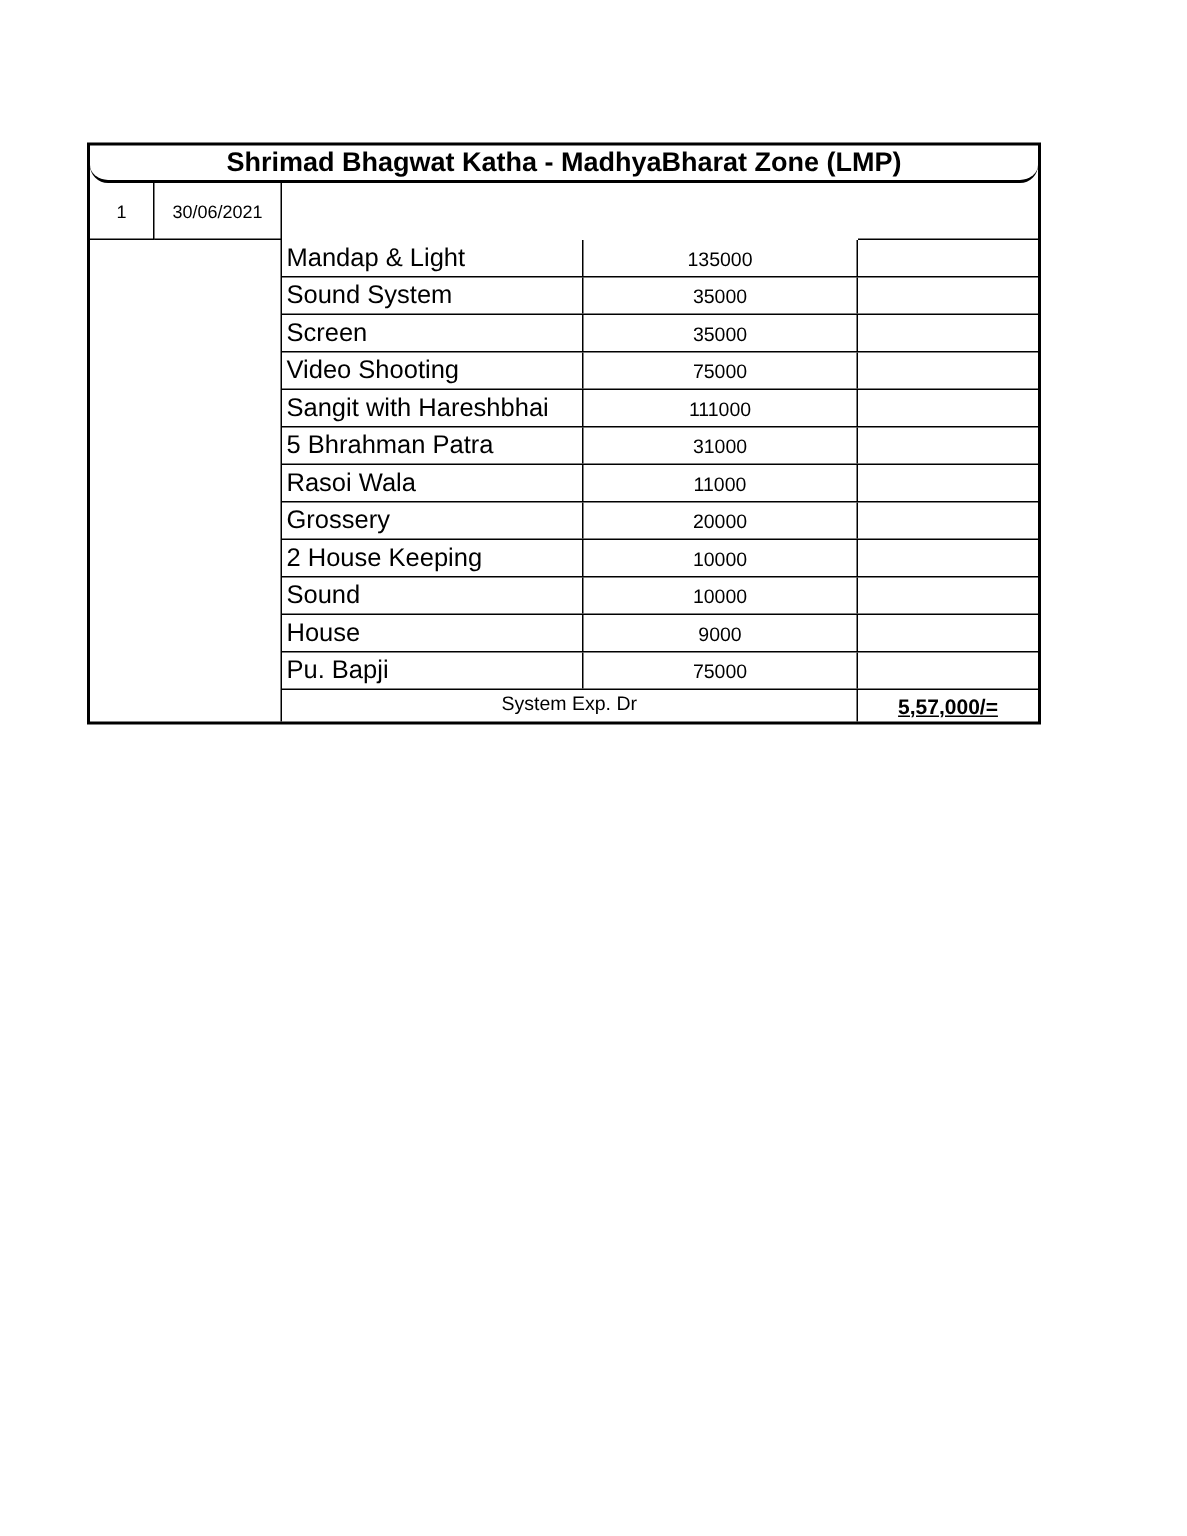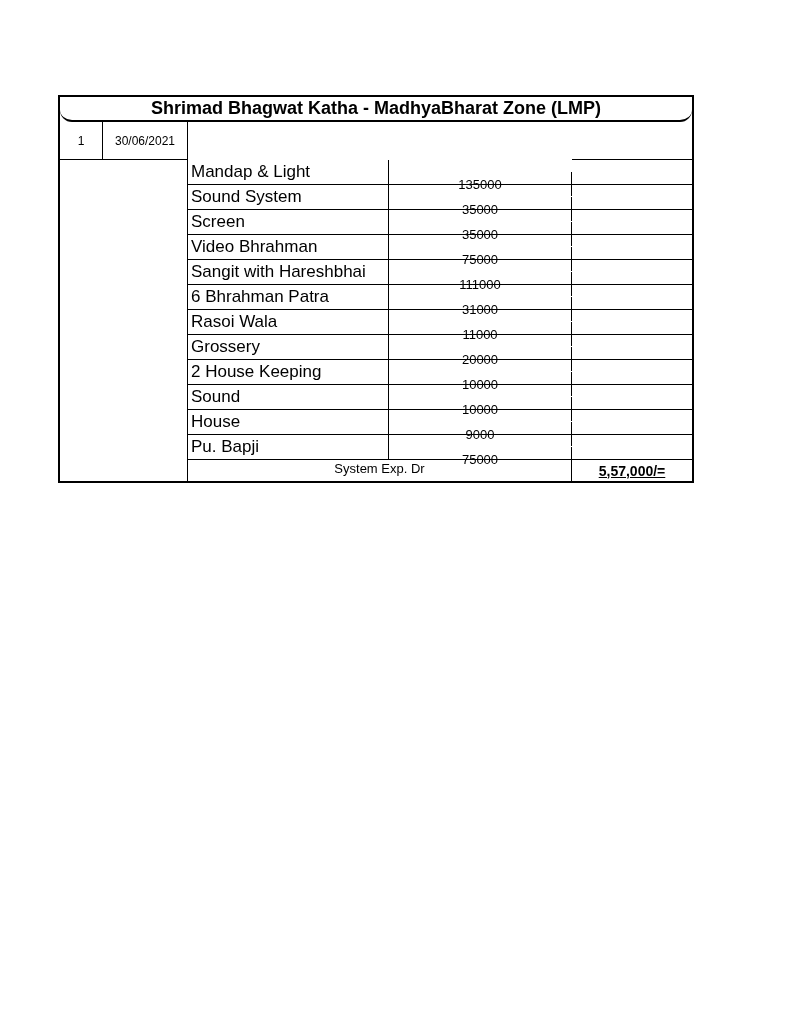--- a/index.html
+++ b/index.html
@@ -13,21 +13,21 @@
   .hdr { top: 25px; height: 38px; border-bottom: 1.5px solid #000; font-size: 12px; }
   .c-num { left: 0; width: 43px; justify-content: center; border-right: 1.5px solid #000; }
   .c-date { left: 43px; width: 85px; justify-content: center; border-right: 1.5px solid #000; }
   .c-head { left: 128px; width: 384px; justify-content: center; font-weight: bold; font-size: 12.5px; border-right: 1.5px solid #000; }
   .c-blank { left: 512px; width: 120px; }
   .left-span { position: absolute; left: 0; top: 63px; width: 128px; height: 321px;
                border-right: 1.5px solid #000; box-sizing: border-box; }
   .row { position: absolute; left: 128px; width: 504px; height: 25px; border-bottom: 1.5px solid #000; box-sizing: border-box; }
   .row .item { position: absolute; left: 0; top: 0; width: 201px; height: 100%; border-right: 1.5px solid #000;
                box-sizing: border-box; font-size: 17px; display: flex; align-items: flex-end; padding: 0 0 2px 3px; }
-  .row .amt { position: absolute; left: 201px; top: 12px; width: 183px; height: 100%; border-right: 1.5px solid #000;
+  .row .amt { position: absolute; left: 201px; top: 0; width: 183px; height: 100%; border-right: 1.5px solid #000;
               box-sizing: border-box; font-size: 13px; display: flex; align-items: center; justify-content: center; }
   .row .extra { position: absolute; left: 384px; top: 0; width: 120px; height: 100%; }
   .total { position: absolute; left: 128px; top: 363px; width: 504px; height: 21px; }
   .total .lbl { position: absolute; left: 0; top: 0; width: 384px; height: 100%; border-right: 1.5px solid #000;
                 box-sizing: border-box; display: flex; justify-content: center; align-items: flex-start; font-size: 13px; padding-top: 1px; }
   .total .val { position: absolute; left: 384px; top: 0; width: 120px; height: 100%; display: flex;
                 justify-content: center; align-items: center; font-weight: bold; font-size: 14px; text-decoration: underline; }
 </style>
 </head>
 <body>
@@ -51,31 +51,31 @@
         <div class="item">Sound System</div>
         <div class="amt">35000</div>
         <div class="extra"></div>
       </div>
       <div class="row" style="top: 113px;">
         <div class="item">Screen</div>
         <div class="amt">35000</div>
         <div class="extra"></div>
       </div>
       <div class="row" style="top: 138px;">
-        <div class="item">Video Bhrahman</div>
+        <div class="item">Video Shooting</div>
         <div class="amt">75000</div>
         <div class="extra"></div>
       </div>
       <div class="row" style="top: 163px;">
         <div class="item">Sangit with Hareshbhai</div>
         <div class="amt">111000</div>
         <div class="extra"></div>
       </div>
       <div class="row" style="top: 188px;">
-        <div class="item">6 Bhrahman Patra</div>
+        <div class="item">5 Bhrahman Patra</div>
         <div class="amt">31000</div>
         <div class="extra"></div>
       </div>
       <div class="row" style="top: 213px;">
         <div class="item">Rasoi Wala</div>
         <div class="amt">11000</div>
         <div class="extra"></div>
       </div>
       <div class="row" style="top: 238px;">
         <div class="item">Grossery</div>

